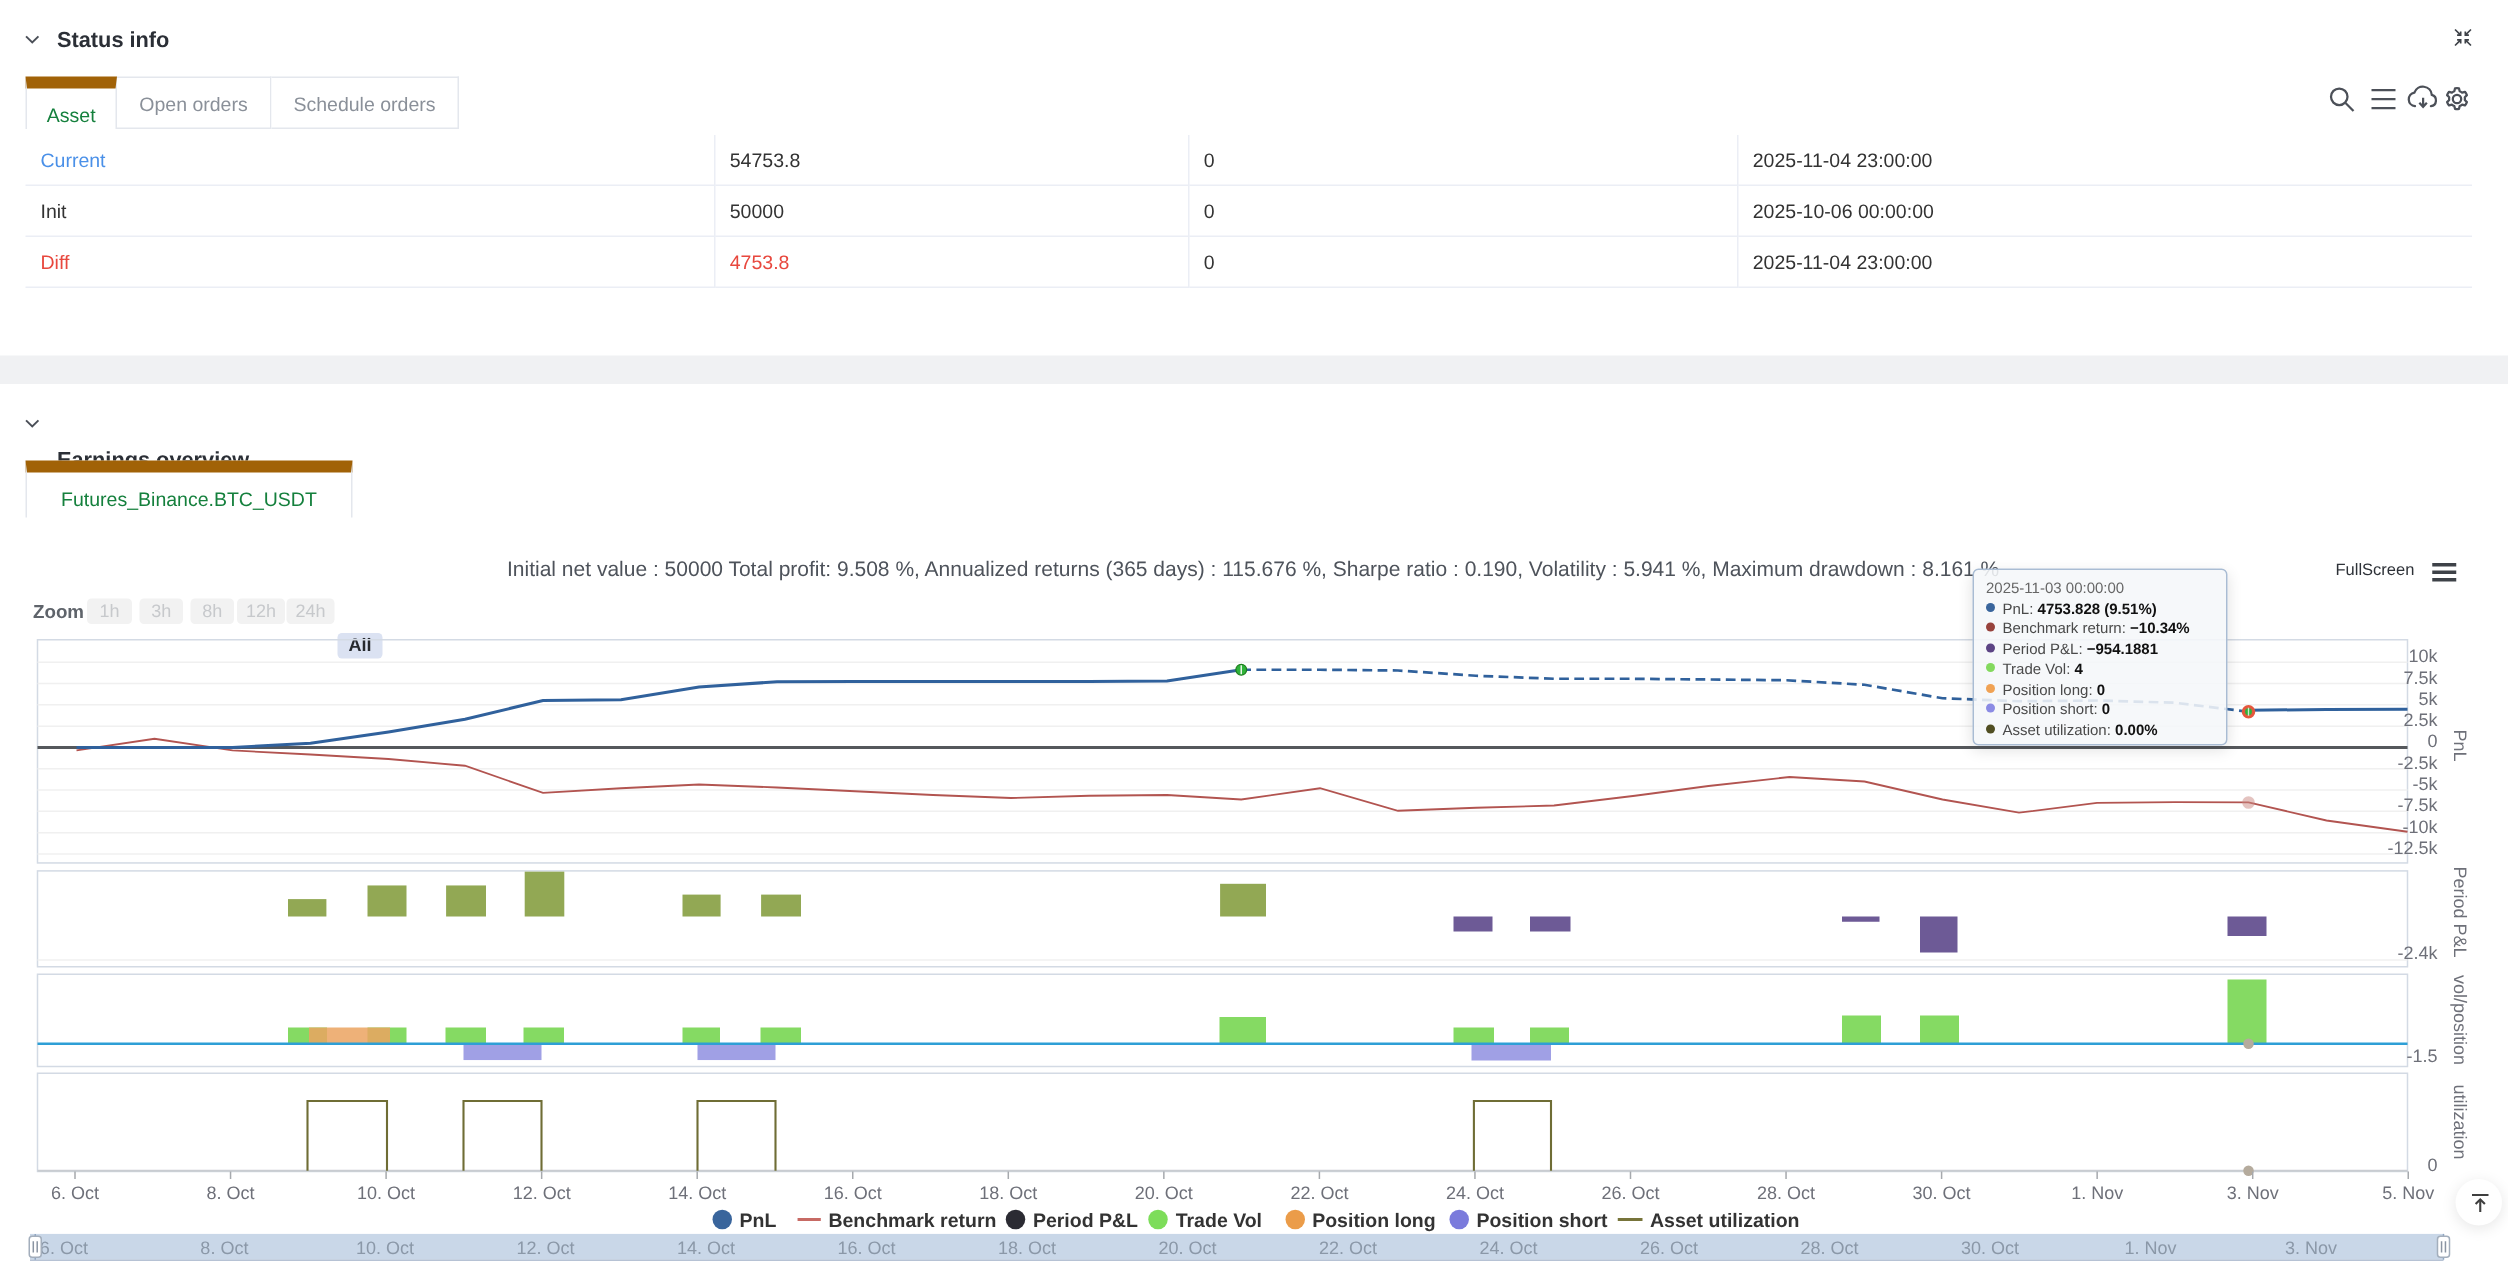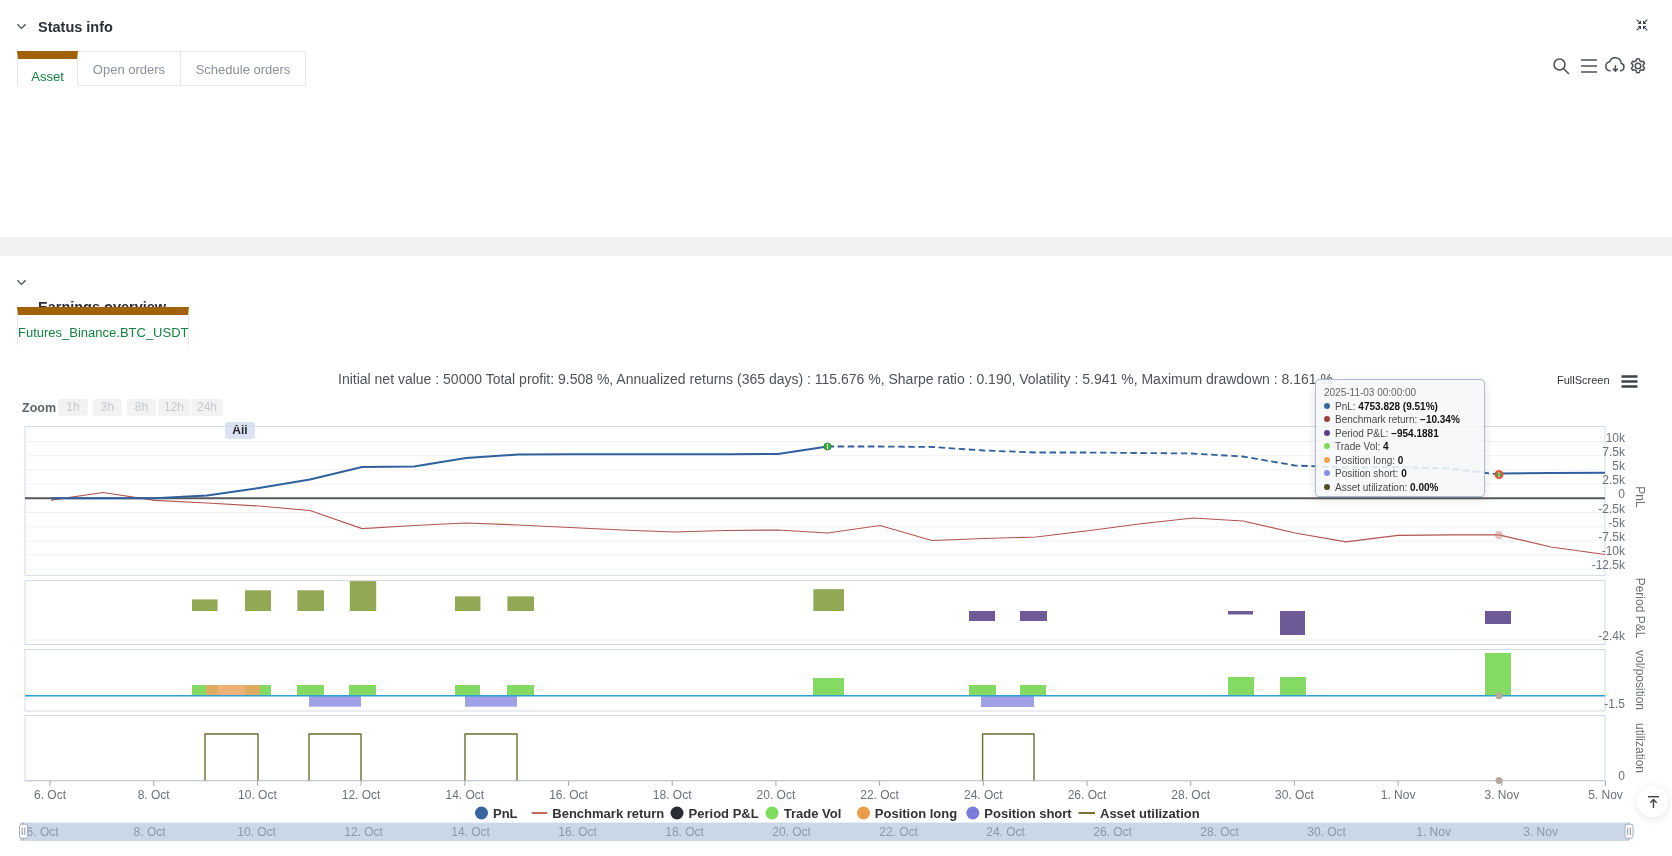--- a/index.html
+++ b/index.html
@@ -71,32 +71,50 @@
 </svg>
 
 <table class="status">
   <colgroup>
       <col style="width:459px">
       <col style="width:316px">
       <col style="width:366px">
       <col style="width:490px">
     </colgroup>
   <tbody>
+  <tr>
+        <td style="color:#4a90e8;">Current</td>
+        <td>54753.8</td>
+        <td>0</td>
+        <td>2025-11-04 23:00:00</td>
+      </tr>
+  <tr>
+        <td>Init</td>
+        <td>50000</td>
+        <td>0</td>
+        <td>2025-10-06 00:00:00</td>
+      </tr>
+  <tr>
+        <td style="color:#e8483e;">Diff</td>
+        <td style="color:#e8483e;">4753.8</td>
+        <td>0</td>
+        <td>2025-11-04 23:00:00</td>
+      </tr>
 </tbody>
   </table>
 
 <div class="graystrip"></div>
 
 <svg class="chev" style="left:16px;top:277px;" viewBox="0 0 12 12">
   <path d="M1.5 3.5 L6 8 L10.5 3.5" fill="none" stroke="#4a4f57" stroke-width="1.4"></path>
 </svg>
 <div class="abs sechead" style="left:38px;top:275px;margin-top:24px;">Earnings overview</div>
 
 <div class="tabrow" style="left:17px;top:307px;">
-  <div class="tab first active" style="width:172px;height:38px;line-height:36px;">Futures_Binance.BTC_USDT</div>
+  <div class="tab first active" style="width:218px;height:38px;line-height:36px;">Futures_Binance.BTC_USDT</div>
 </div>
 
 <div class="title13" style="left:338px;top:371px;">Initial net value : 50000 Total profit: 9.508 %, Annualized returns (365 days) : 115.676 %, Sharpe ratio : 0.190, Volatility : 5.941 %, Maximum drawdown : 8.161 %</div>
 
 <div class="abs" style="left:1557px;top:374px;font-size:11px;color:#2e3238;">FullScreen</div>
 <svg class="abs" style="left:1621px;top:375px;" width="17" height="13" viewBox="0 0 17 13">
   <path d="M0.5 1.5 H16.5 M0.5 6.5 H16.5 M0.5 11.5 H16.5" stroke="#3e4248" stroke-width="2.4" fill="none"></path>
 </svg>
 
 <div class="abs" style="left:22px;top:401px;font-size:12.5px;color:#5f646b;font-weight:600;">Zoom</div>

